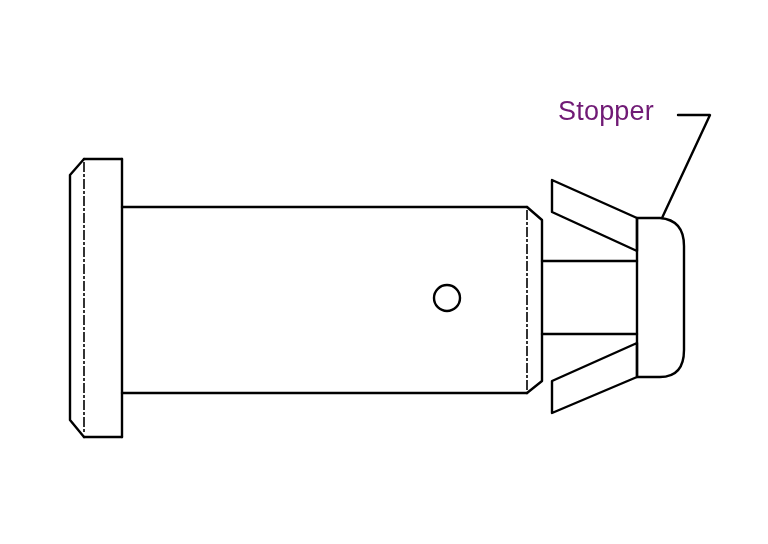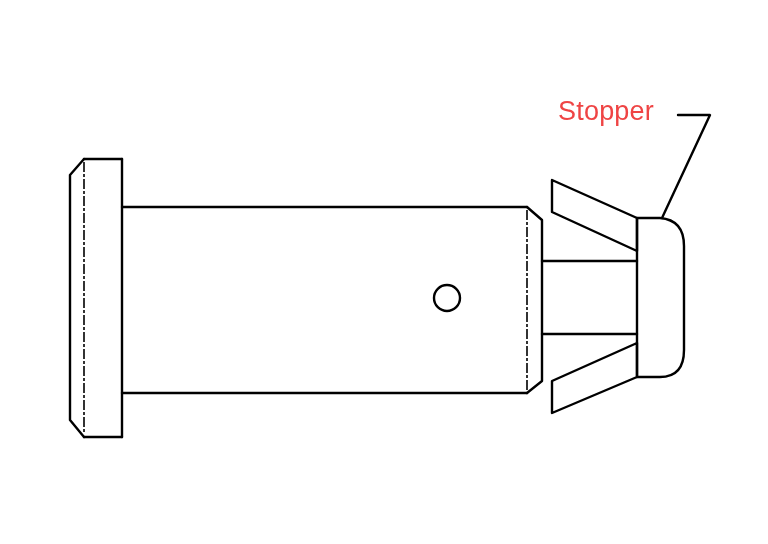--- a/index.html
+++ b/index.html
@@ -1,20 +1,20 @@
 <!DOCTYPE html>
 <html><head>
 <meta charset="utf-8">
 <style>
   html, body { margin: 0; padding: 0; background: #ffffff; }
   body { width: 768px; height: 544px; position: relative; overflow: hidden; }
   svg { position: absolute; left: 0; top: 0; }
   .ln { fill: none; stroke: #000; stroke-width: 2.4; stroke-linejoin: round; stroke-linecap: round; }
   .thin { fill: none; stroke: #000; stroke-width: 1.6; stroke-dasharray: 10 2 3 2; }
-  .label { position: absolute; left: 558px; top: 96px; font-family: "Liberation Sans", sans-serif; font-size: 27px; color: #ef4444; letter-spacing: 0.2px; }
+  .label { position: absolute; left: 558px; top: 96px; font-family: "Liberation Sans", sans-serif; font-size: 27px; color: #701a75; letter-spacing: 0.2px; }
 </style>
 </head>
 <body>
 
 <svg width="768" height="544" viewBox="0 0 768 544">
 
   <g>
     <polyline class="ln" points="84,159 70,175 70,420 84,437"></polyline>
     <line class="ln" x1="84" y1="159" x2="122" y2="159"></line>
     <line class="ln" x1="84" y1="437" x2="122" y2="437"></line>

